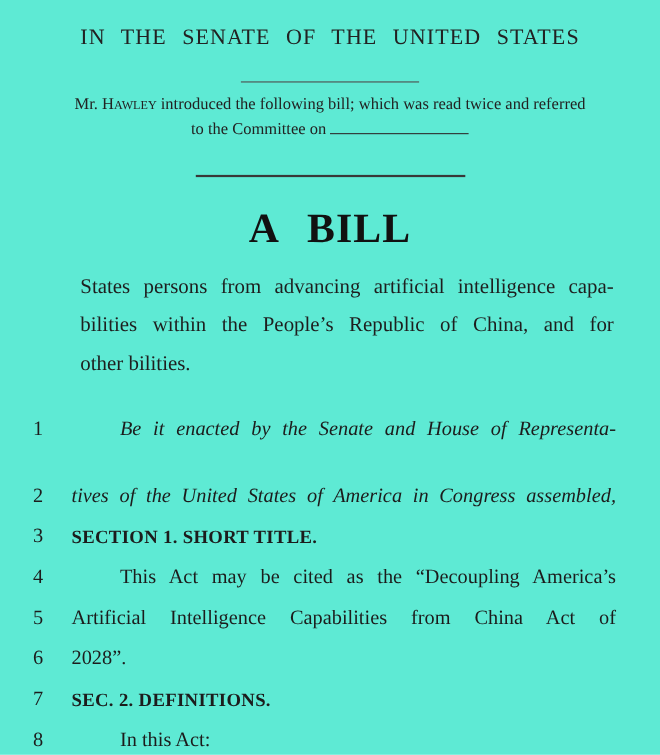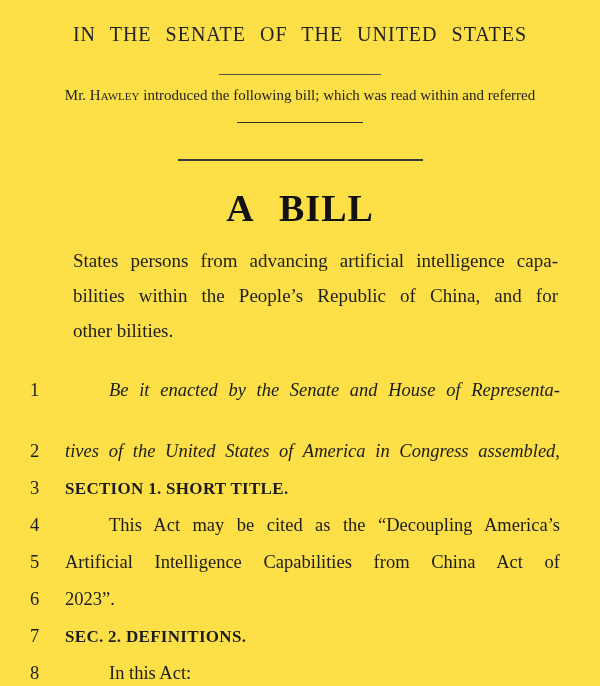--- a/index.html
+++ b/index.html
@@ -2,21 +2,21 @@
 <html><head>
 <meta charset="utf-8">
 <style>
   html, body { margin: 0; padding: 0; }
   body { background: #ffffff; }
   .page {
     position: relative;
     width: 600px;
     height: 686px;
     margin: 0 auto;
-    background: #fde047;
+    background: #5eead4;
     color: #1c1c1c;
     font-family: "Liberation Serif", "DejaVu Serif", serif;
     overflow: hidden;
     box-sizing: border-box;
   }
 
   
   .senate-header {
     padding-top: 23px;
     text-align: center;
@@ -121,22 +121,22 @@
 </style>
 </head>
 <body>
 
 <div class="page">
 
   <div class="senate-header">IN THE SENATE OF THE UNITED STATES</div>
 
   <hr class="rule-short">
 
-  <div class="intro"><span>Mr. </span><span class="sc">Hawley</span><span> introduced the following bill; which was read within and referred</span><br>
-    <span class="blank-line"></span>
+  <div class="intro"><span>Mr. </span><span class="sc">Hawley</span><span> introduced the following bill; which was read twice and referred</span><br>
+    <span>to the Committee on </span><span class="blank-line"></span>
   </div>
 
   <hr class="rule-long">
 
   <div class="bill-title">A BILL</div>
 
   <div class="preamble">
     <div class="pline">States persons from advancing artificial intelligence capa-</div>
     <div class="pline">bilities within the People’s Republic of China, and for</div>
     <div class="pline last">other bilities.</div>
@@ -164,21 +164,21 @@
       <span class="txt">This Act may be cited as the “Decoupling America’s</span>
     </div>
 
     <div class="bline justify">
       <span class="num">5</span>
       <span class="txt">Artificial Intelligence Capabilities from China Act of</span>
     </div>
 
     <div class="bline">
       <span class="num">6</span>
-      <span class="txt">2023”.</span>
+      <span class="txt">2028”.</span>
     </div>
 
     <div class="bline bold">
       <span class="num">7</span>
       <span class="txt">SEC. 2. DEFINITIONS.</span>
     </div>
 
     <div class="bline indent">
       <span class="num">8</span>
       <span class="txt">In this Act:</span>

